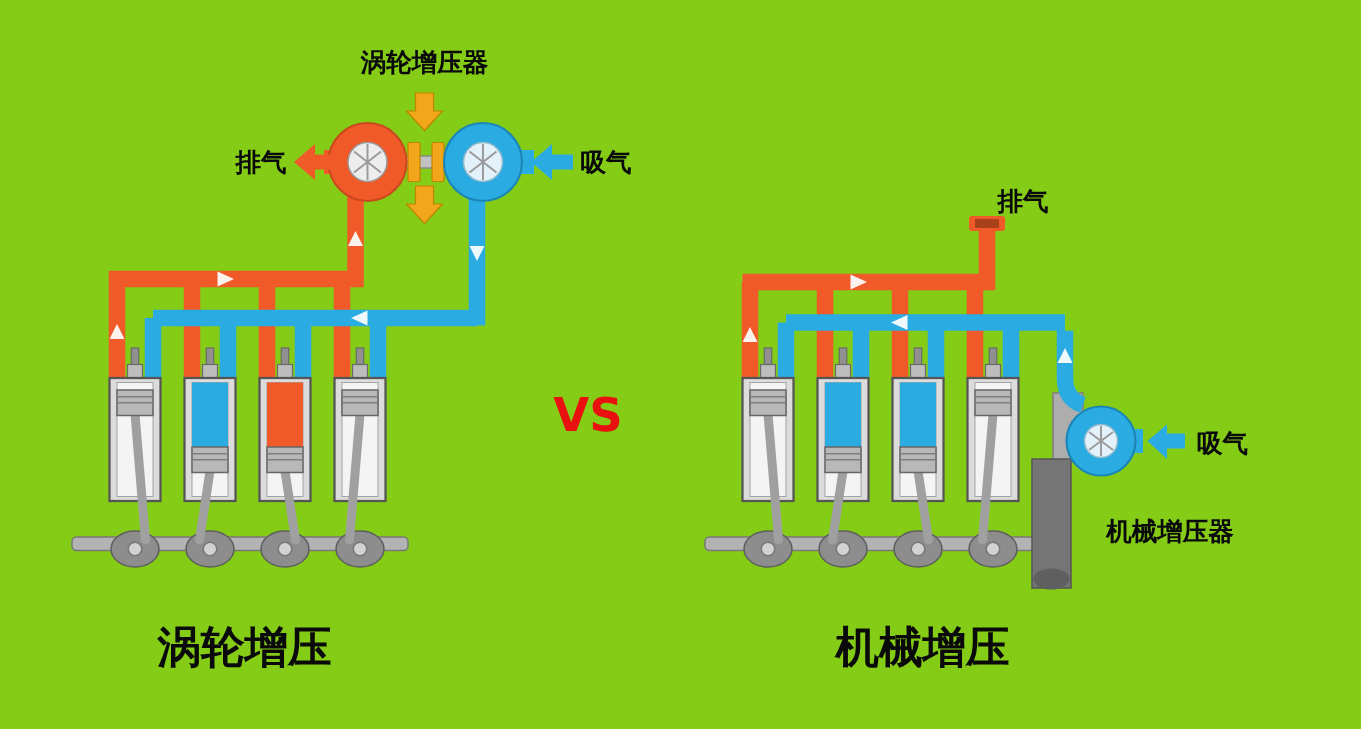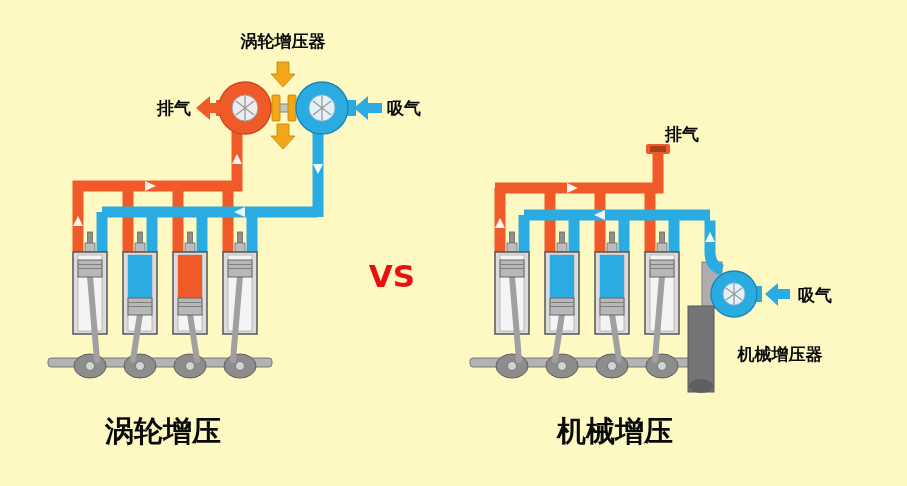--- a/index.html
+++ b/index.html
@@ -1,16 +1,16 @@
 <!DOCTYPE html>
 <html><head>
 <meta charset="utf-8">
 <style>
   html,body{margin:0;padding:0;background:#eaeaea;font-family:"DejaVu Sans","Liberation Sans",sans-serif;}
-  .stage{position:relative;width:907px;height:486px;background:#fef9c3;overflow:hidden;}
+  .stage{position:relative;width:907px;height:486px;background:#84cc16;overflow:hidden;}
   svg{display:block;}
   text{fill:#0a0a0a;font-weight:bold;font-family:"DejaVu Sans","Liberation Sans",sans-serif;}
   .lbl{font-size:17px;}
   .caption{font-size:29px;}
   .vs{font-size:31px;fill:#e8110f;}
   .orange{fill:#f05a28;}
   .blue{fill:#2aabe2;}
   .yellow{fill:#f2a71b;stroke:#bf8400;stroke-width:.8;}
   .pipe-o{stroke:#f05a28;stroke-width:11;fill:none;}
   .pipe-b{stroke:#2aabe2;stroke-width:11;fill:none;}

